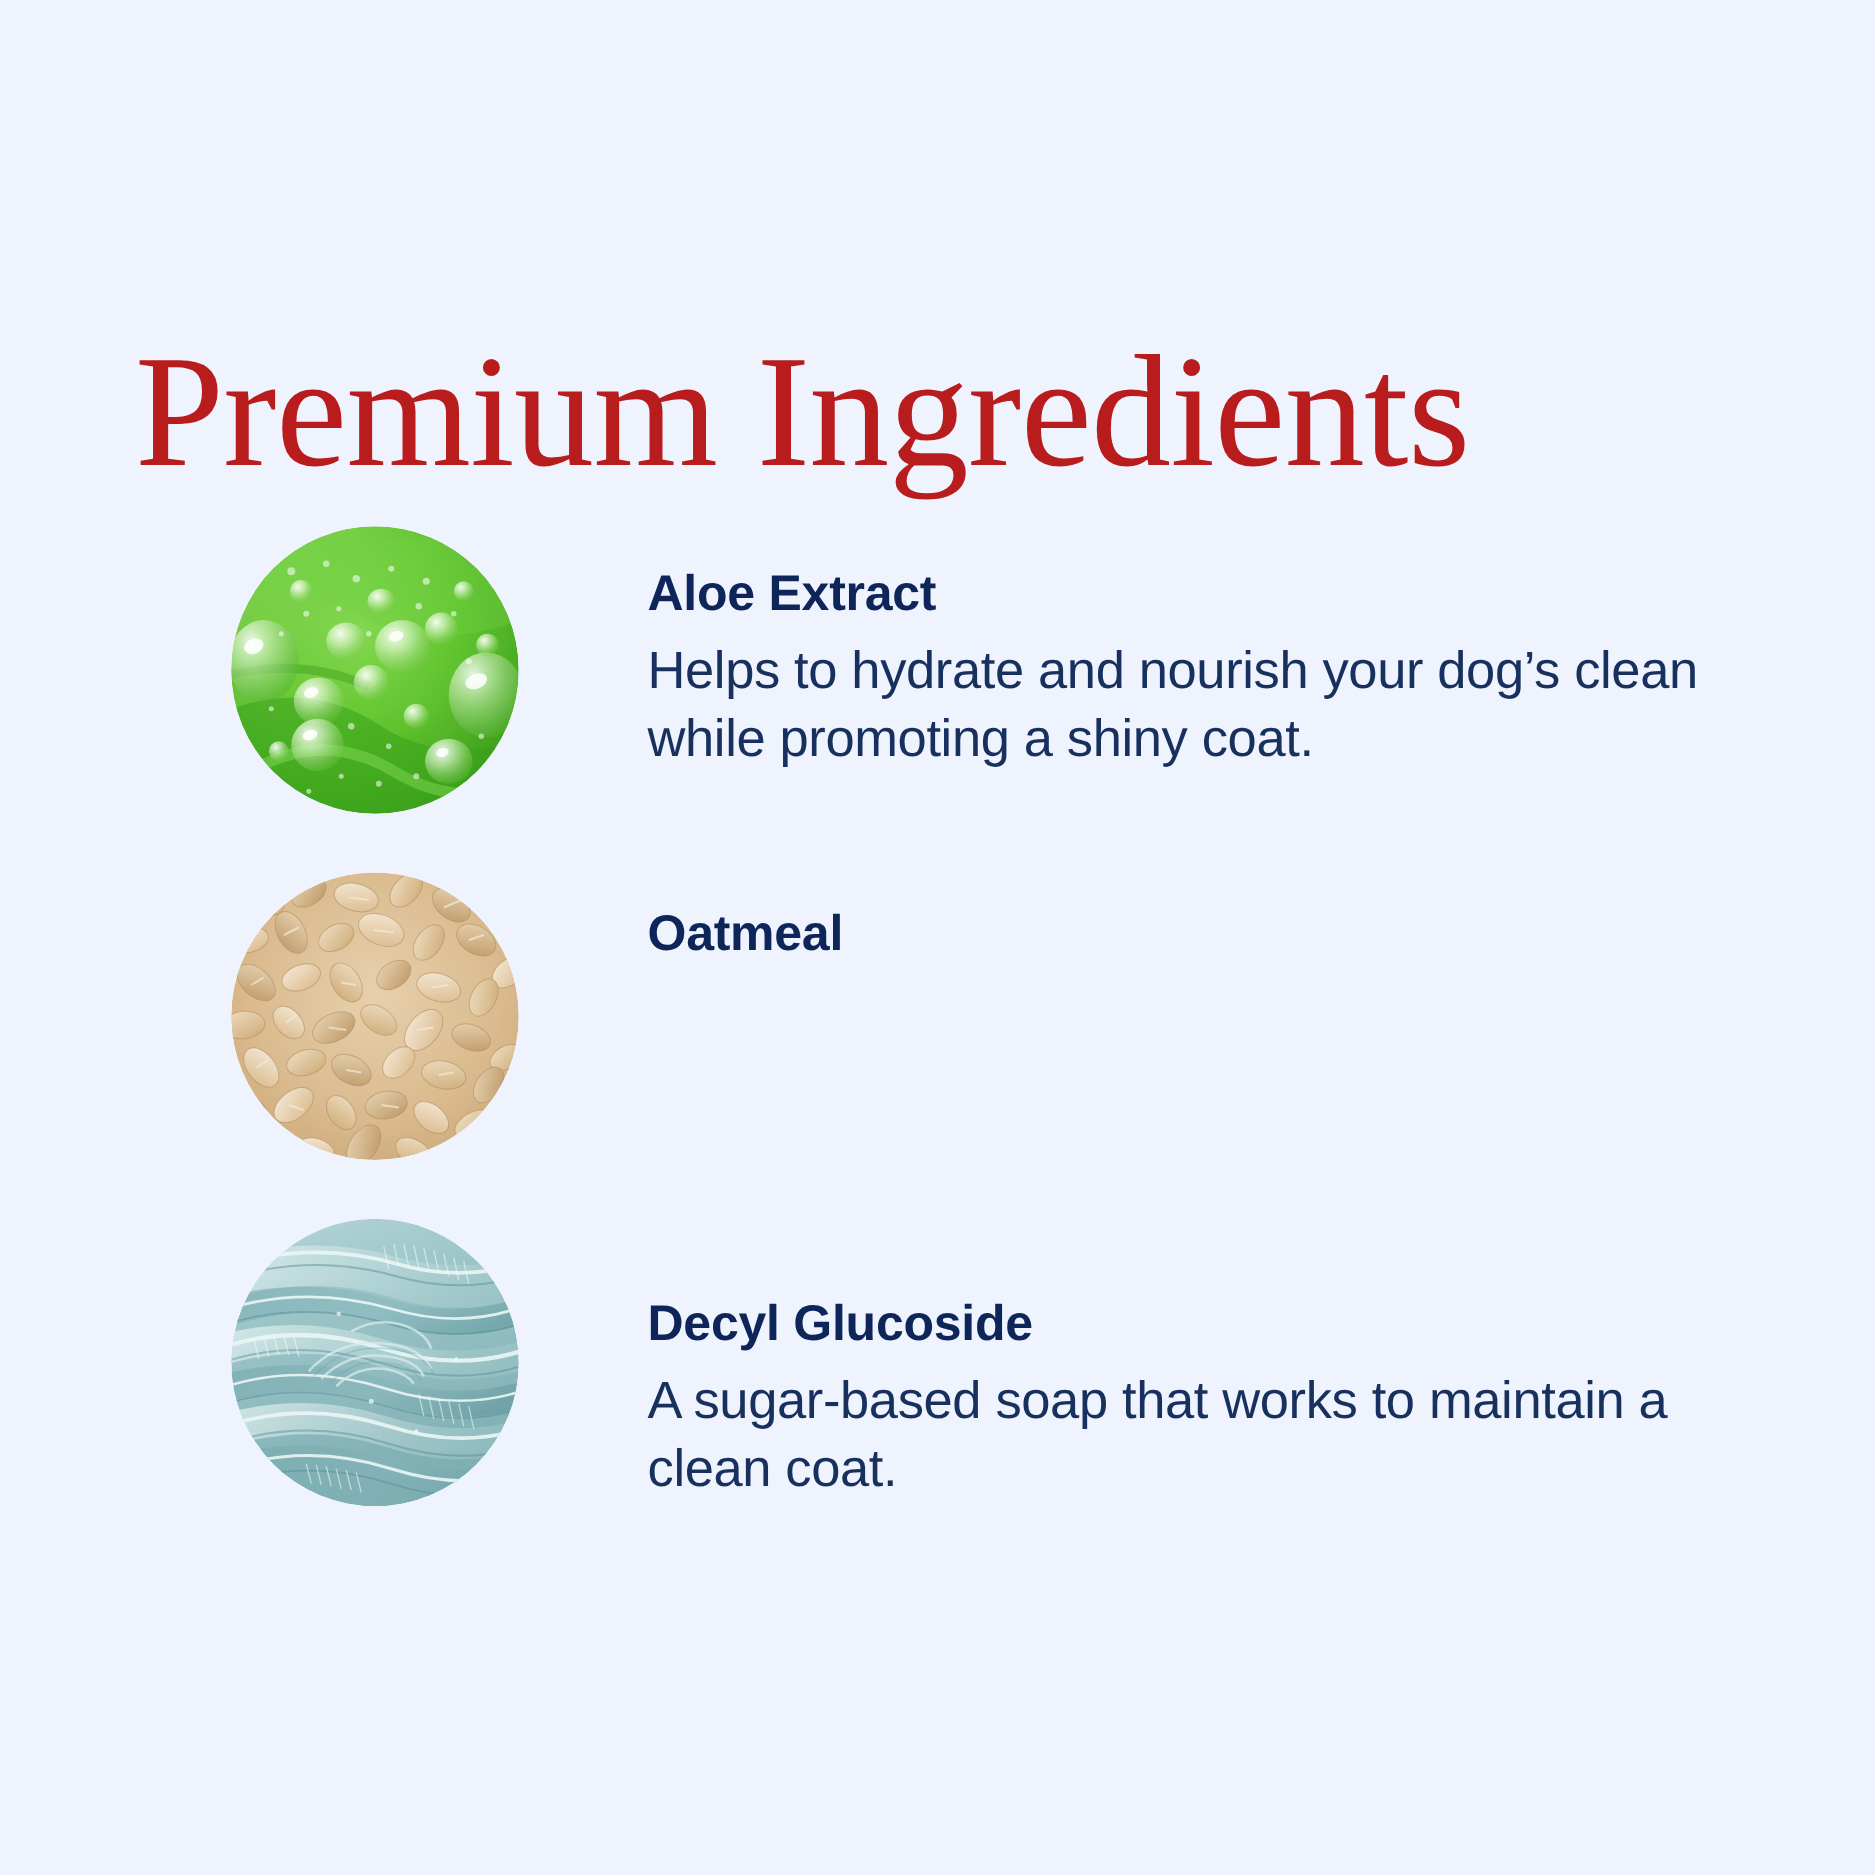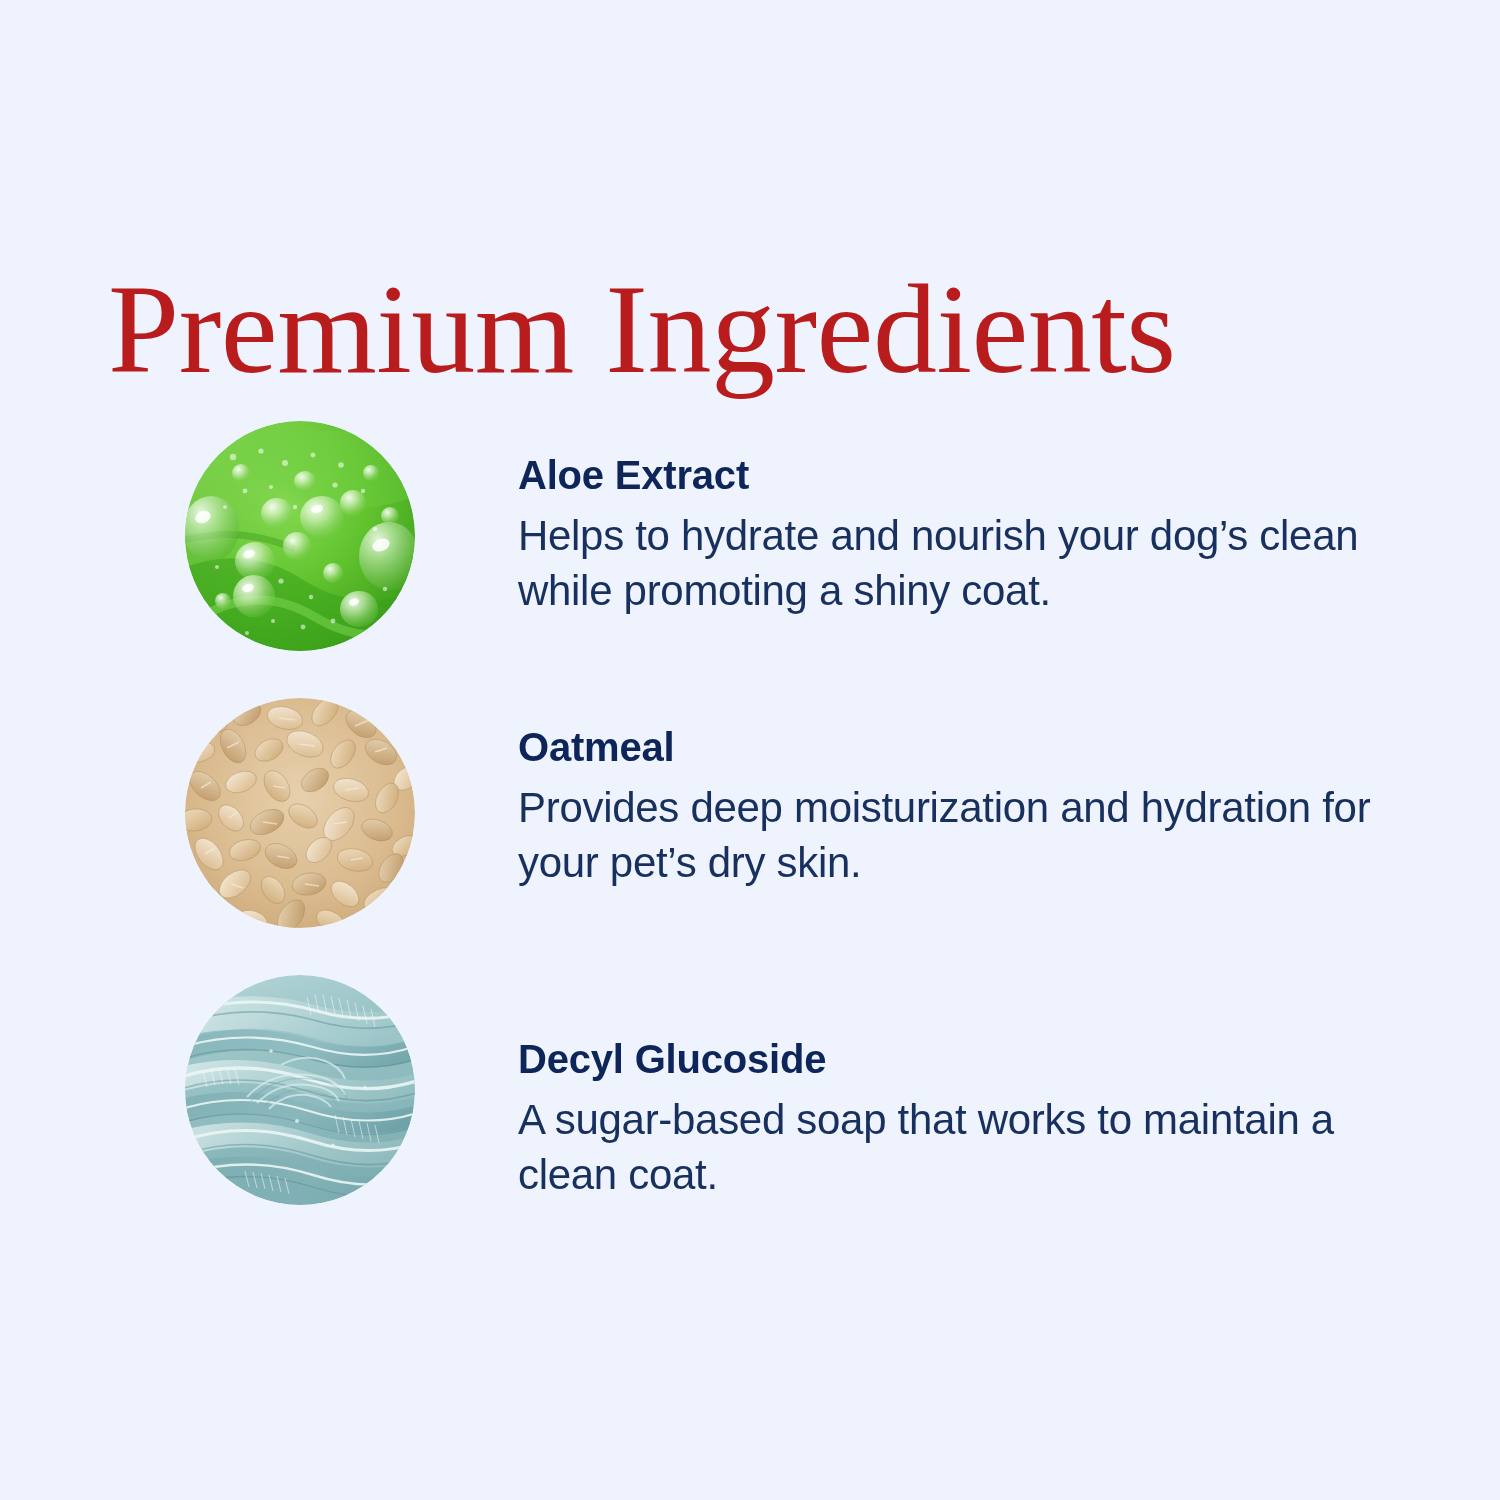--- a/index.html
+++ b/index.html
@@ -298,21 +298,20 @@
               <path d="M46 186 L58 190"></path>
                 <path d="M120 186 L134 188"></path>
                 <path d="M192 202 L204 198"></path>
             </g>
             <rect width="230" height="230" fill="#8a6a3c" opacity=".07"></rect>
           </g>
         </svg>
       </div>
       <div class="ingredient-text">
         <div class="ingredient-title">Oatmeal</div>
-        <p class="ingredient-desc">Provides deep moisturization and hydration for your pet’s dry skin.</p>
       </div>
     </div>
 
     <div class="ingredient-row row-3">
       <div class="ingredient-thumb">
         <svg viewBox="0 0 230 230" xmlns="http://www.w3.org/2000/svg" aria-hidden="true">
           <defs>
             <linearGradient id="gelBase" x1="0" y1="0" x2="0.3" y2="1">
               <stop offset="0%" stop-color="#b9d9da"></stop>
               <stop offset="40%" stop-color="#9cc6c8"></stop>

